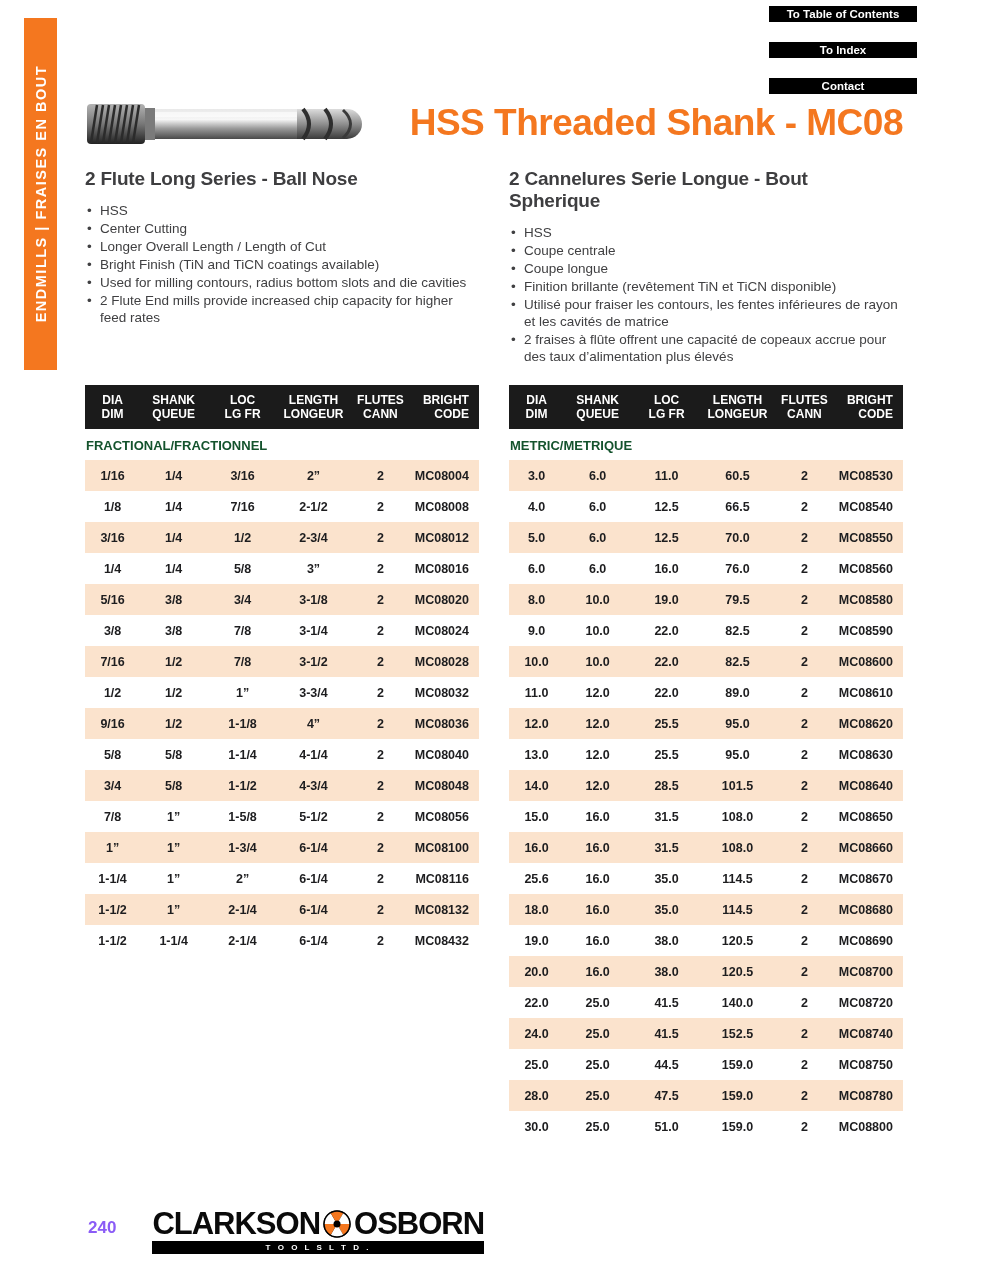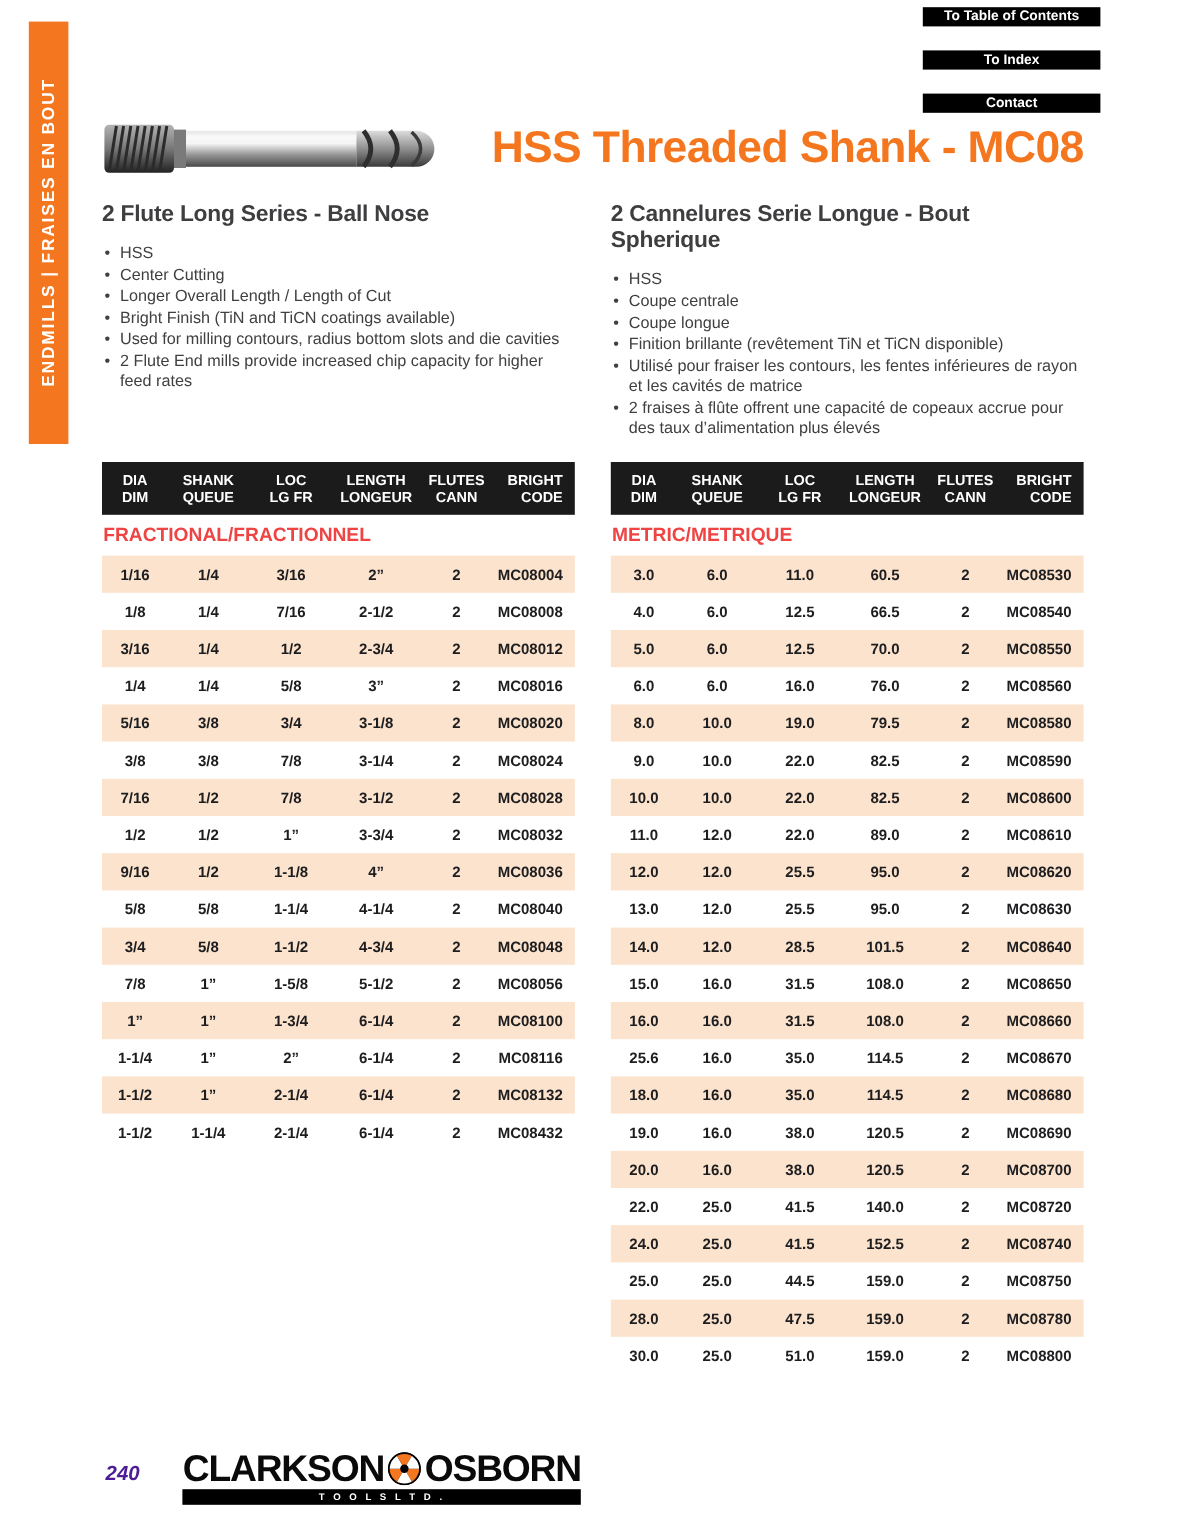--- a/index.html
+++ b/index.html
@@ -33,29 +33,29 @@
   .col li { font-size:13.5px; line-height:17px; color:#404042; padding-left:15px; position:relative; margin-bottom:1px; }
   .col li::before { content:"\2022"; position:absolute; left:2px; }
 
   
   .tables { position:absolute; left:85px; top:385px; width:818px; display:flex; gap:30px; align-items:flex-start;justify-content:center; }
   .table-block { width:394px; }
   .thead { display:grid; grid-template-columns:14% 17% 18% 18% 16% 17%;
            background:var(--table_header_bg,#1B1B1B); height:44px; align-items:center; }
   .hcell { color:#fff; font-size:12px; font-weight:bold; text-align:center; line-height:14px; }
   .hcell.c5 { text-align:right; padding-right:10px; }
-  .category { font-size:16px; font-weight:bold; color:#ef4444; padding:9px 0 7px 1px; }
+  .category { font-size:13px; font-weight:bold; color:#14532d; padding:9px 0 7px 1px; }
   .trow { display:grid; grid-template-columns:14% 17% 18% 18% 16% 17%; height:31px; align-items:center; }
   .trow.alt { background:var(--row_alt_bg,#FBE3CD); }
   .tcell { font-size:12.5px; font-weight:bold; color:#1D1D1F; text-align:center; }
   .tcell.c5 { text-align:right; padding-right:10px; }
 
   
   .footer { position:absolute; left:88px; top:1208px; display:flex; align-items:flex-start; gap:36px; }
-  .page-number { font-size:17px; font-weight:bold; color:#4c1d95; padding-top:10px;font-style:italic; }
+  .page-number { font-size:17px; font-weight:bold; color:#8b5cf6; padding-top:10px; }
   .brand-top { display:flex; align-items:center; gap:3px; }
   .brand-word { font-size:31px; font-weight:bold; color:#0A0A0A; letter-spacing:-1px; line-height:32px; }
   .brand-sub { margin-top:1px; background:#000; color:#fff; text-align:center; font-size:8px;
                font-weight:bold; letter-spacing:2.5px; padding:2px 0; }
 </style>
 </head>
 <body>
 
 <div class="page">
 

